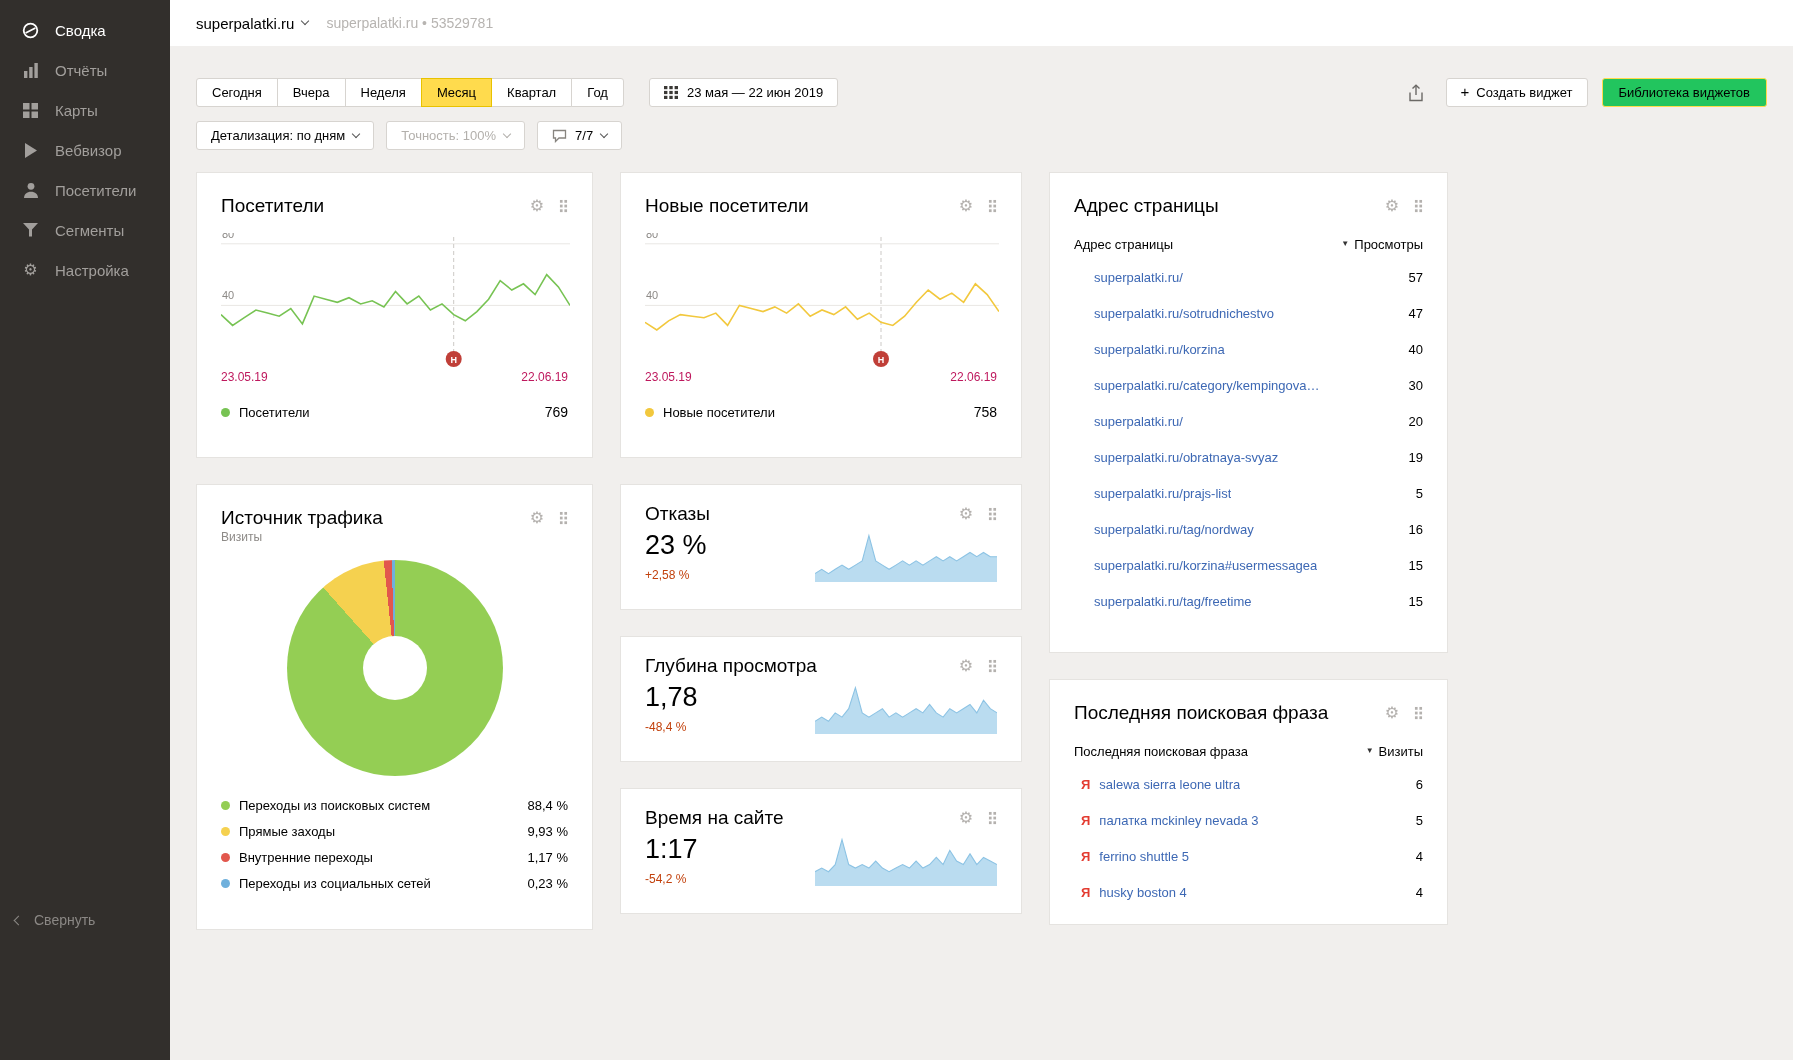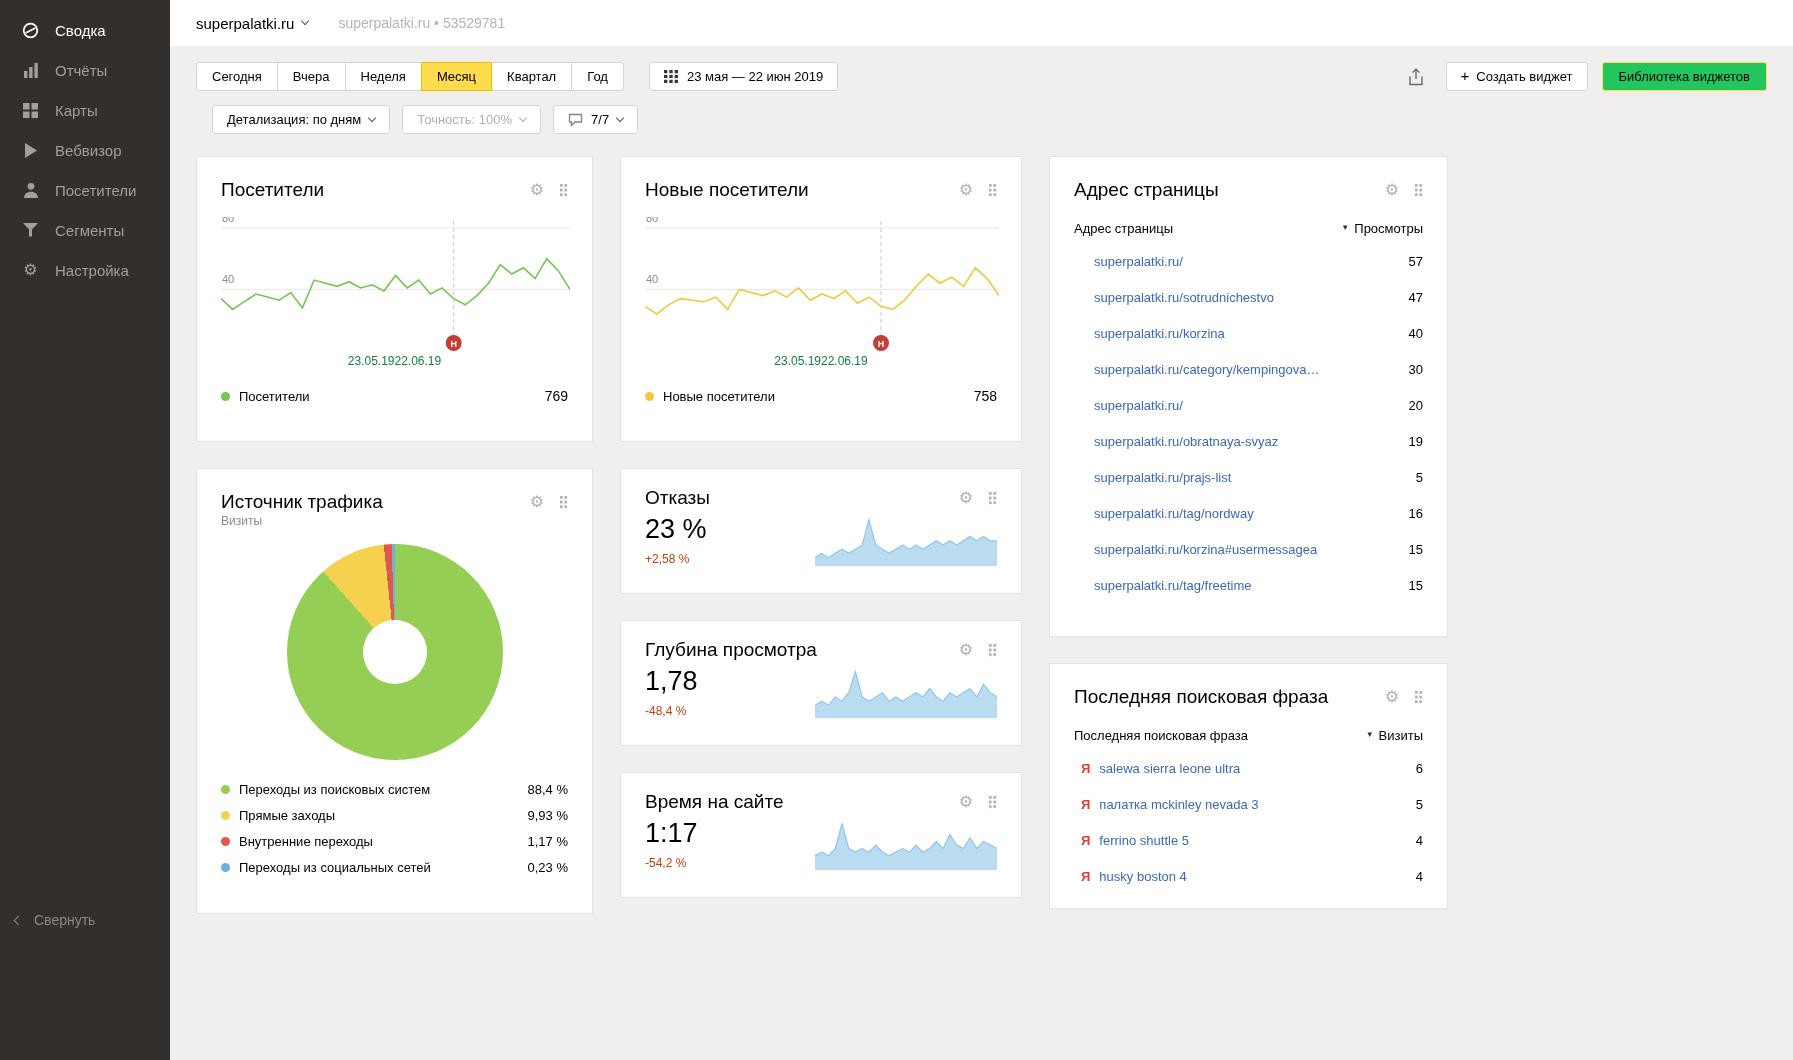--- a/index.html
+++ b/index.html
@@ -12,58 +12,58 @@
 .side-item{display:flex;align-items:center;height:40px;padding-left:21px;color:#a29f9c;font-size:15px;cursor:pointer}
 .side-item.active{color:#fff}
 .side-icon{width:19px;margin-right:15px;display:flex;align-items:center;justify-content:center}
 .collapse-btn{position:absolute;left:15px;bottom:132px;display:flex;align-items:center;color:#8b8885;font-size:14px;cursor:pointer}
 .chev-left{display:inline-block;width:7px;height:7px;border-left:1.5px solid #8b8885;border-bottom:1.5px solid #8b8885;transform:rotate(45deg);margin-right:12px}
 
 
 .main{flex:1;min-width:0}
 .topbar{height:46px;background:#fff;display:flex;align-items:center;padding-left:26px}
 .site-sel{display:flex;align-items:center;font-size:15px;cursor:pointer}
-.site-info{margin-left:30px;font-size:14px;color:#b7b4b1}
+.site-info{margin-left:18px;font-size:14px;color:#b7b4b1}
 .chev{display:inline-block;width:6px;height:6px;border-right:1.4px solid #555;border-bottom:1.4px solid #555;transform:rotate(45deg);margin-left:8px;position:relative;top:-2px}
 .chev.gray{border-color:#b3b0ac}
 
-.toolbar{display:flex;align-items:center;margin:16px 26px 0}
+.toolbar{display:flex;align-items:center;margin:32px 26px 0}
 .seg{display:flex}
 .seg-btn{height:29px;padding:0 15px;font-size:13px;background:#fff;border:1px solid #d7d4d0;margin-left:-1px;cursor:pointer}
 .seg-btn:first-child{margin-left:0;border-radius:3px 0 0 3px}
 .seg-btn:last-child{border-radius:0 3px 3px 0}
 .seg-btn.sel{background:#ffdb4d;border-color:#e8c200;position:relative;z-index:1}
 .btn{height:29px;display:inline-flex;align-items:center;padding:0 14px;background:#fff;border:1px solid #d7d4d0;border-radius:3px;font-size:13px;cursor:pointer}
 .date-btn{margin-left:25px}
 .cal-icon{display:flex;margin-right:9px}
 .right-tools{margin-left:auto;display:flex;align-items:center;padding-right:0}
 .icon-btn{background:transparent;border:none;cursor:pointer;display:flex;padding:3px;margin-right:18px}
 .plus{font-size:15px;margin-right:7px;position:relative;top:-1px}
 .yellow-btn{background:#22c55e;border-color:#ffdb4d;margin-left:14px;padding:4px 16px}
-.toolbar2{display:flex;margin:14px 42px 0}
+.toolbar2{display:flex;margin:14px 26px 0}
 .toolbar2 .btn{margin-right:12px}
 .muted{color:#b3b0ac}
 .bubble-icon{display:flex;margin-right:8px}
 
 
 .grid{display:flex;align-items:flex-start;margin:22px 0 0 26px}
 .col{display:flex;flex-direction:column}
 .col1{width:397px;margin-right:27px}
 .col2{width:402px;margin-right:27px}
 .col3{width:399px}
 .card{background:#fff;border:1px solid #e5e3e0;margin-bottom:26px}
 .card-head{display:flex;align-items:flex-start;padding:22px 24px 0}
 .card-title{flex:1;font-size:19px;font-weight:400}
 .card-icons{display:flex;align-items:center;padding-top:3px}
 .gear{font-size:16px;line-height:1;color:#b4b1ae;cursor:pointer;margin-right:15px}
 .drag{width:9px;height:14px;cursor:grab;background-image:radial-gradient(circle,#b4b1ae 1.4px,transparent 1.6px);background-size:4.5px 4.7px;background-position:0 0}
 
 .chart-card{height:286px}
 .line-chart{display:block;margin:16px 24px 0}
-.x-labels{display:flex;justify-content:center;margin:3px 24px 0;font-size:12px;color:#15803d}
+.x-labels{display:flex;justify-content:space-between;margin:3px 24px 0;font-size:12px;color:#be185d}
 .legend-row{display:flex;align-items:center;margin:20px 24px 0;font-size:13px}
 .legend-dot{width:9px;height:9px;border-radius:50%;margin-right:9px;flex:none}
 .legend-val{margin-left:auto;font-size:14px}
 
 .traffic-card{height:446px}
 .subtitle{margin:1px 24px 0;font-size:12px;color:#8d8a87}
 .donut-wrap{display:flex;justify-content:center;margin-top:16px}
 .donut{width:216px;height:216px;border-radius:50%;position:relative}
 .donut-hole{position:absolute;left:50%;top:50%;width:64px;height:64px;margin:-32px 0 0 -32px;background:#fff;border-radius:50%}
 .t-legend{margin:16px 24px 0}

